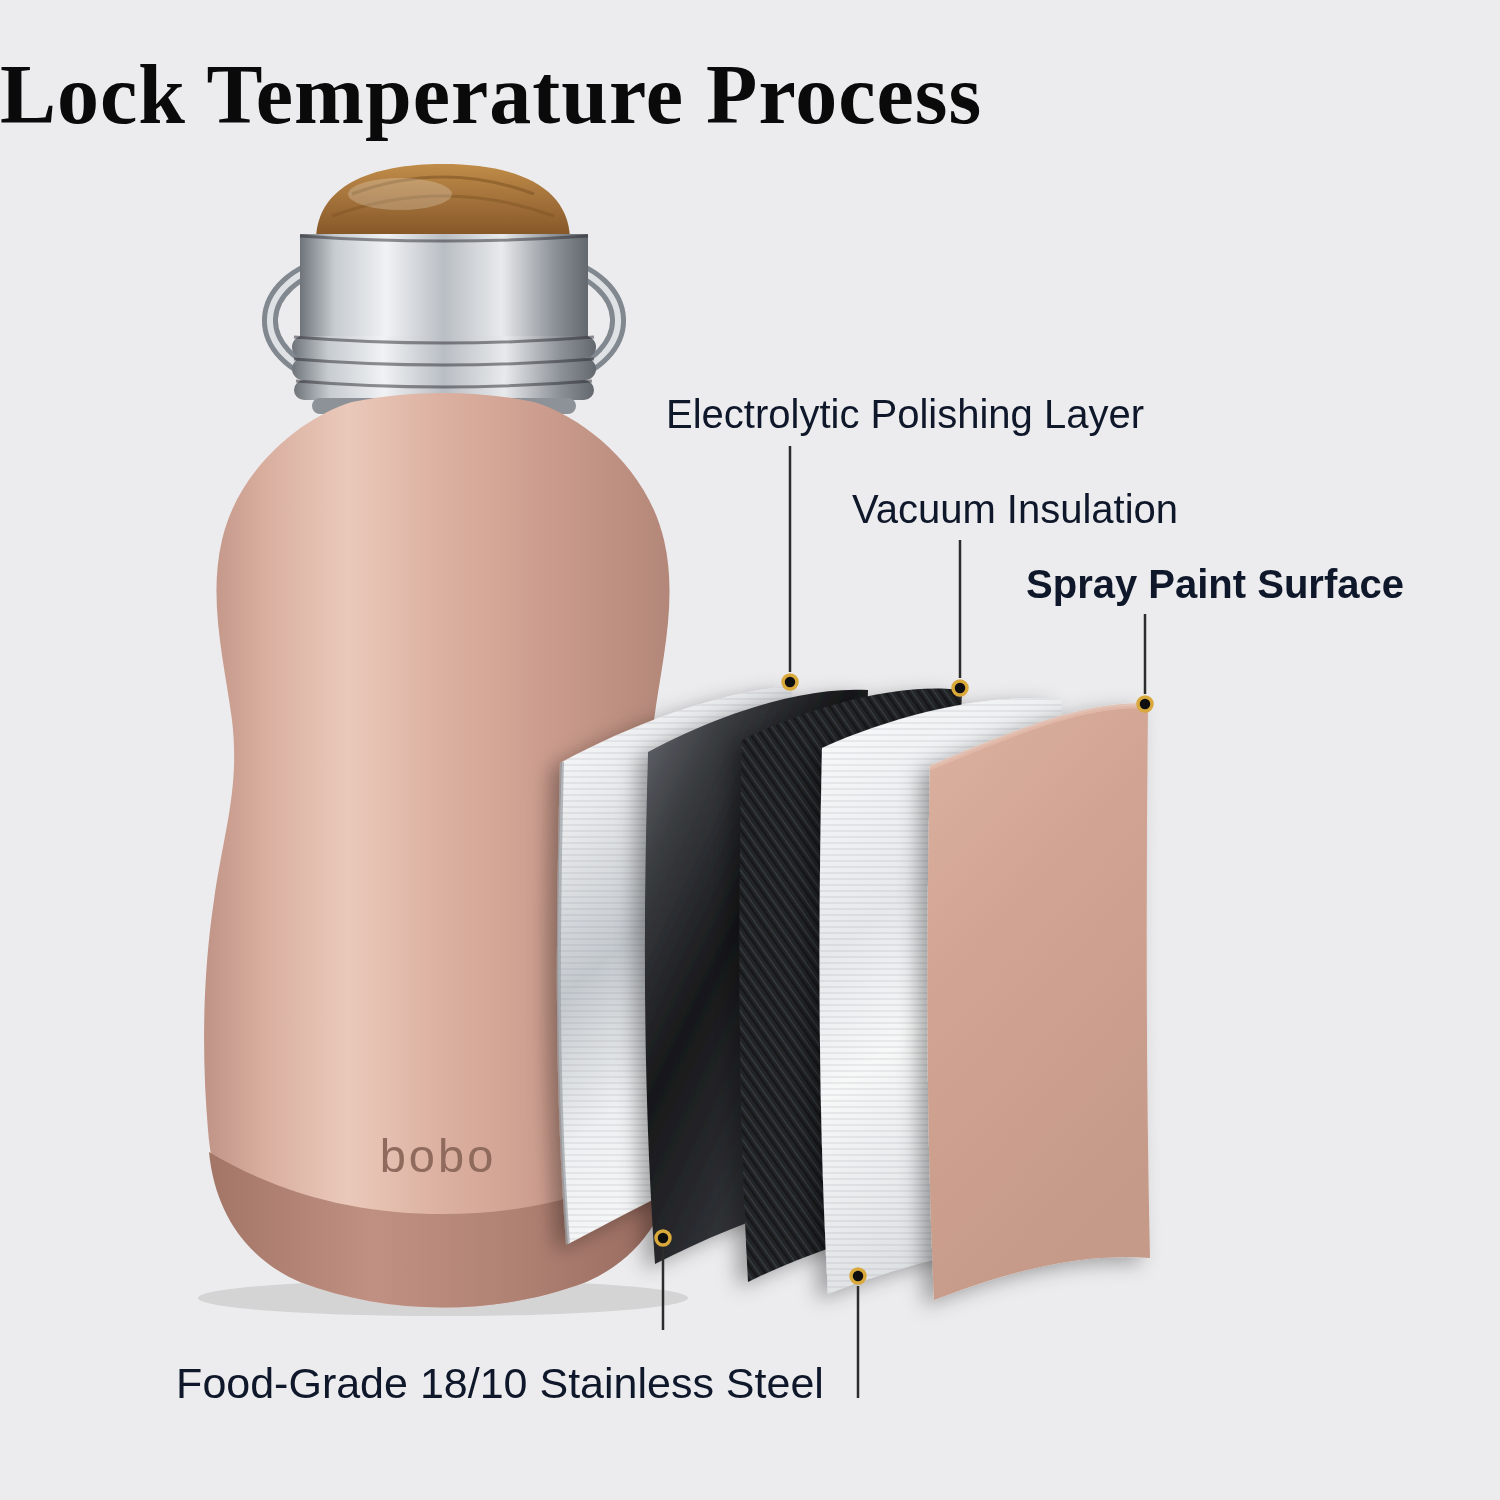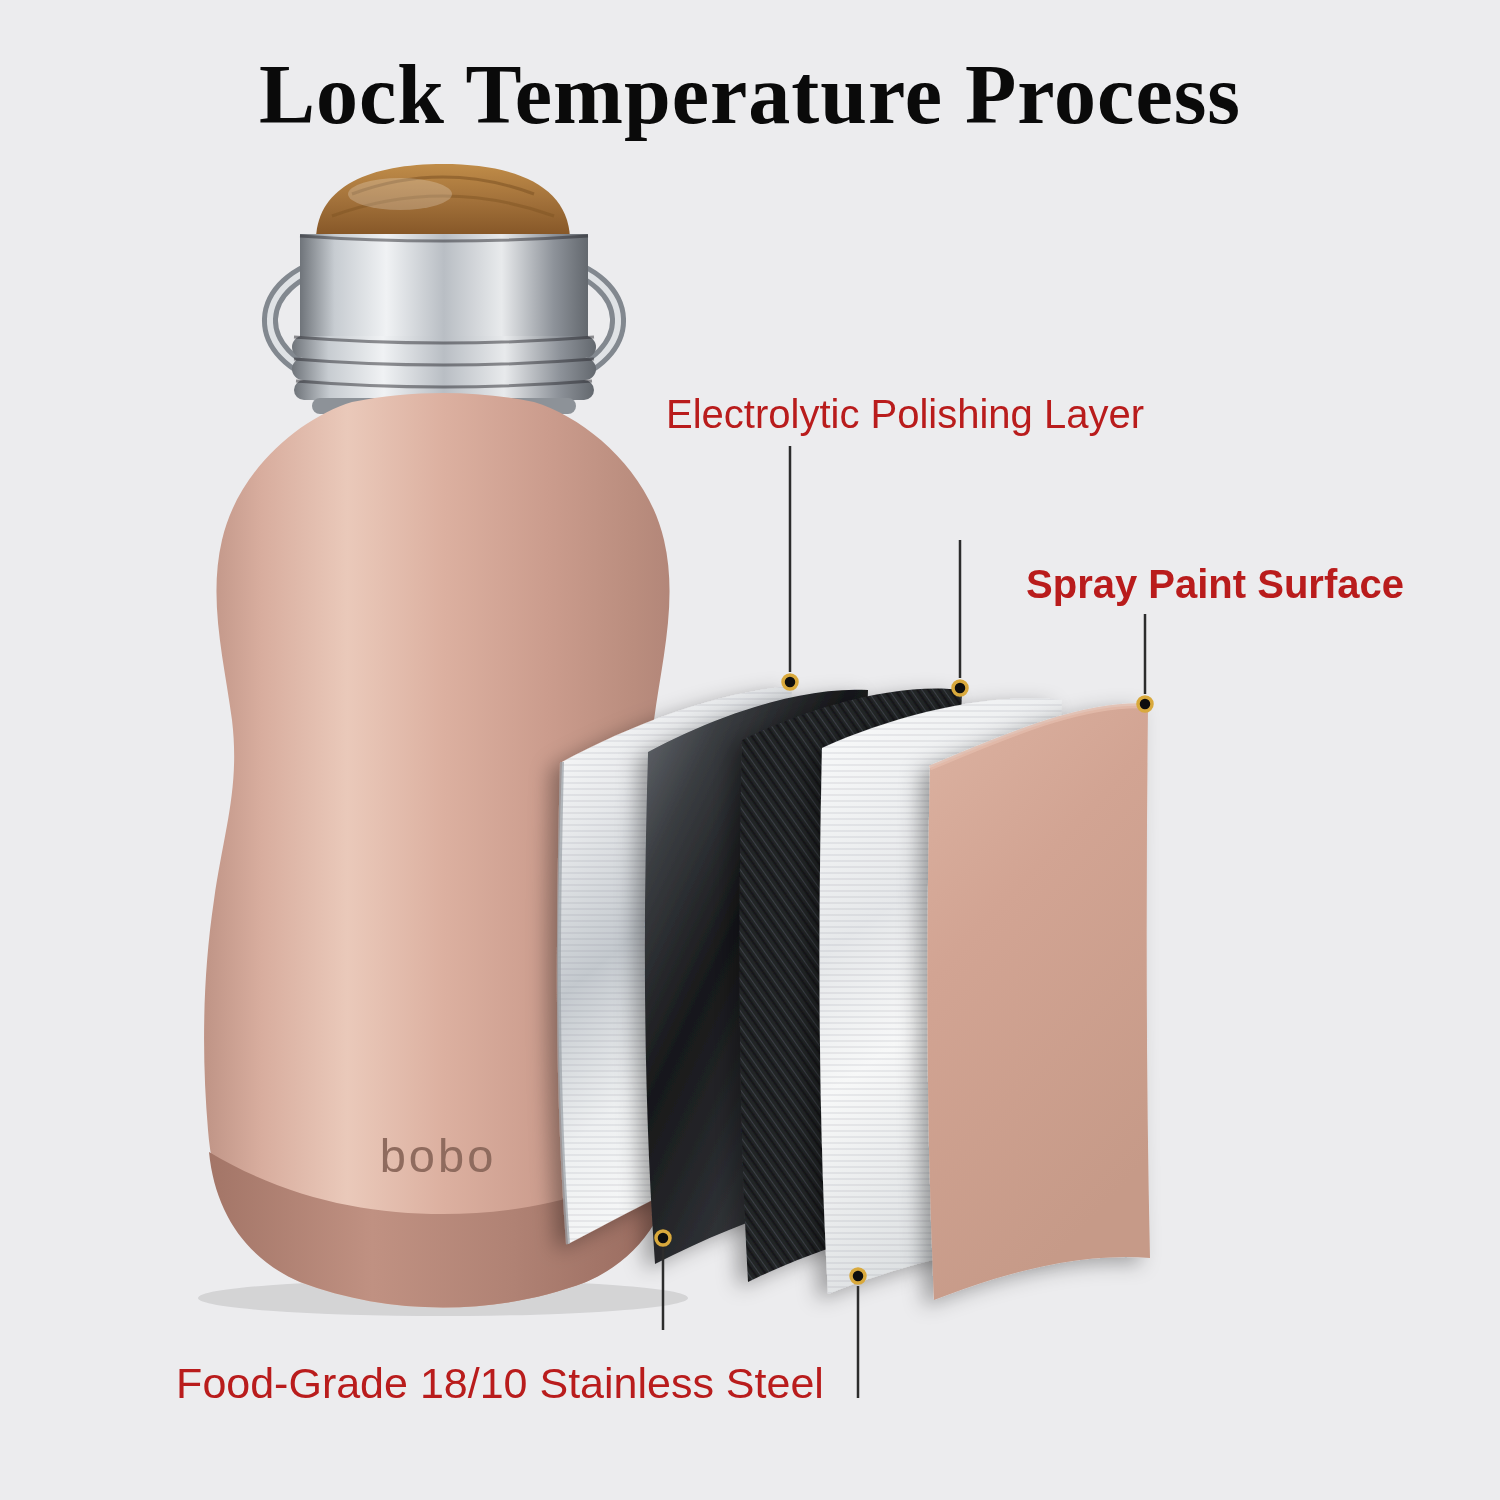--- a/index.html
+++ b/index.html
@@ -1,27 +1,27 @@
 <!DOCTYPE html>
 <html><head>
 <meta charset="utf-8">
 <style>
   html,body{margin:0;padding:0;}
   body{width:1500px;height:1500px;overflow:hidden;font-family:"Liberation Sans",sans-serif;}
   .stage{position:relative;width:1500px;height:1500px;background:#ececee;}
   .title{
     position:absolute;top:46px;left:0;width:100%;
-    text-align:center;font-family:"Liberation Serif",serif;
+    text-align:left;font-family:"Liberation Serif",serif;
     font-weight:700;font-size:84px;letter-spacing:1px;color:#0a0a0a;
     margin:0;
   }
   .illustration{position:absolute;left:0;top:0;}
   .callout-label{
     position:absolute;transform:translateX(-50%);
-    white-space:nowrap;color:#b91c1c;font-size:40px;line-height:1.1;
+    white-space:nowrap;color:#0f172a;font-size:40px;line-height:1.1;
   }
   .callout-label.bottom{font-size:43px;}
 </style>
 </head>
 <body>
 
 <div class="stage">
 
   <h1 class="title">Lock Temperature Process</h1>
 
@@ -213,19 +213,20 @@
       <circle cx="790" cy="682" r="7"></circle>
       <circle cx="960" cy="688" r="7"></circle>
       <circle cx="1145" cy="704" r="7"></circle>
       <circle cx="663" cy="1238" r="7"></circle>
       <circle cx="858" cy="1276" r="7"></circle>
     </g>
   </svg>
 
   <div class="callout-label" style="left:905px; top:392px;">Electrolytic Polishing Layer</div>
 
+  <div class="callout-label" style="left:1015px; top:487px;">Vacuum Insulation</div>
 
   <div class="callout-label" style="left:1215px; top:562px;font-weight:bold;">Spray Paint Surface</div>
 
   <div class="callout-label bottom" style="left:500px; top:1360px;">Food-Grade 18/10 Stainless Steel</div>
 
 
 </div>
 
 </body></html>

